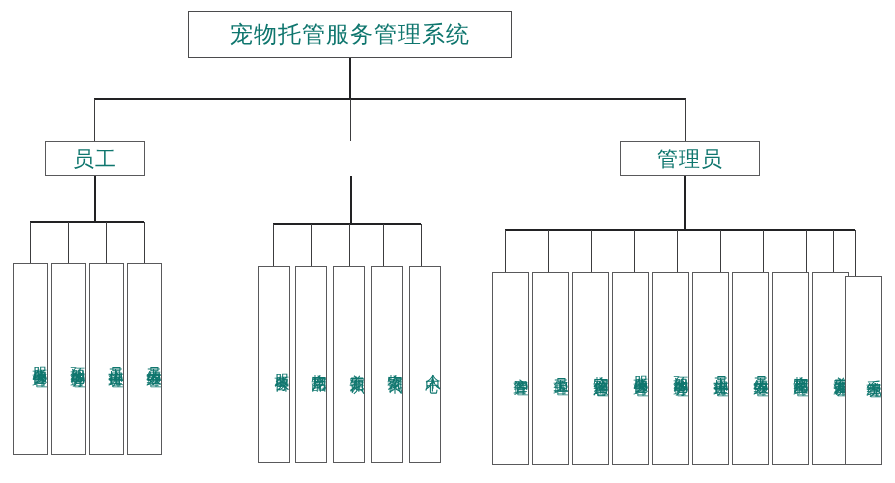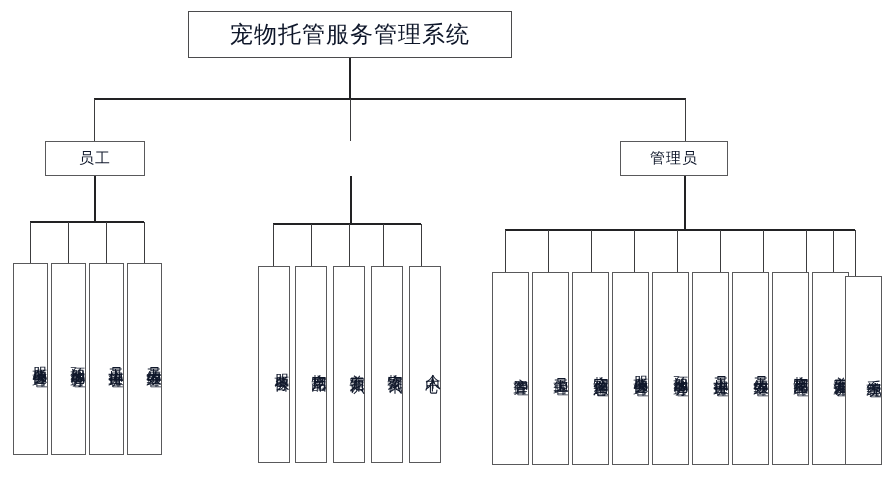--- a/index.html
+++ b/index.html
@@ -18,29 +18,29 @@
     overflow: hidden;
   }
   .node {
     position: absolute;
     box-sizing: border-box;
     border: 1px solid #59595b;
     background: #ffffff;
     display: flex;
     align-items: center;
     justify-content: center;
-    color: #0f172a;
+    color: #0f766e;
   }
   .node-root {
     border: 1px solid #4b4b4d;
     font-size: 23px;
     letter-spacing: 1px;
   }
   .node-l2 {
-    font-size: 15px;
+    font-size: 21px;
     letter-spacing: 1px;
   }
   .node-leaf {
     font-size: 15px;
     line-height: 1.06;
     writing-mode: vertical-rl;
     text-orientation: upright;
     letter-spacing: 1.5px;
     padding: 7px 0;
     align-items: flex-start;
@@ -72,21 +72,21 @@
 
   <div class="conn conn-thick-h" style="left:94px; top:98px; width:592px; height:2px;"></div>
 
   <div class="conn conn-v" style="left:94px; top:99px; width:1px; height:42px;"></div>
   <div class="conn conn-v" style="left:350px; top:99px; width:1px; height:42px;"></div>
   <div class="conn conn-v" style="left:685px; top:99px; width:1px; height:42px;"></div>
 
   <div class="node node-l2" style="left:45px; top:141px; width:100px; height:35px;">
     <span>员工</span>
   </div>
-  <div class="node node-l2" style="left:620px; top:141px; width:108px; height:35px;">
+  <div class="node node-l2" style="left:620px; top:141px; width:140px; height:35px;">
     <span>管理员</span>
   </div>
 
   <div class="conn conn-thick-v" style="left:94px; top:176px; width:2px; height:46px;"></div>
   <div class="conn conn-thick-h" style="left:30px; top:221px; width:114px; height:2px;"></div>
 
   <div class="conn conn-v" style="left:30px; top:222px; width:1px; height:41px;"></div>
   <div class="conn conn-v" style="left:68px; top:222px; width:1px; height:41px;"></div>
   <div class="conn conn-v" style="left:106px; top:222px; width:1px; height:41px;"></div>
   <div class="conn conn-v" style="left:144px; top:222px; width:1px; height:41px;"></div>

